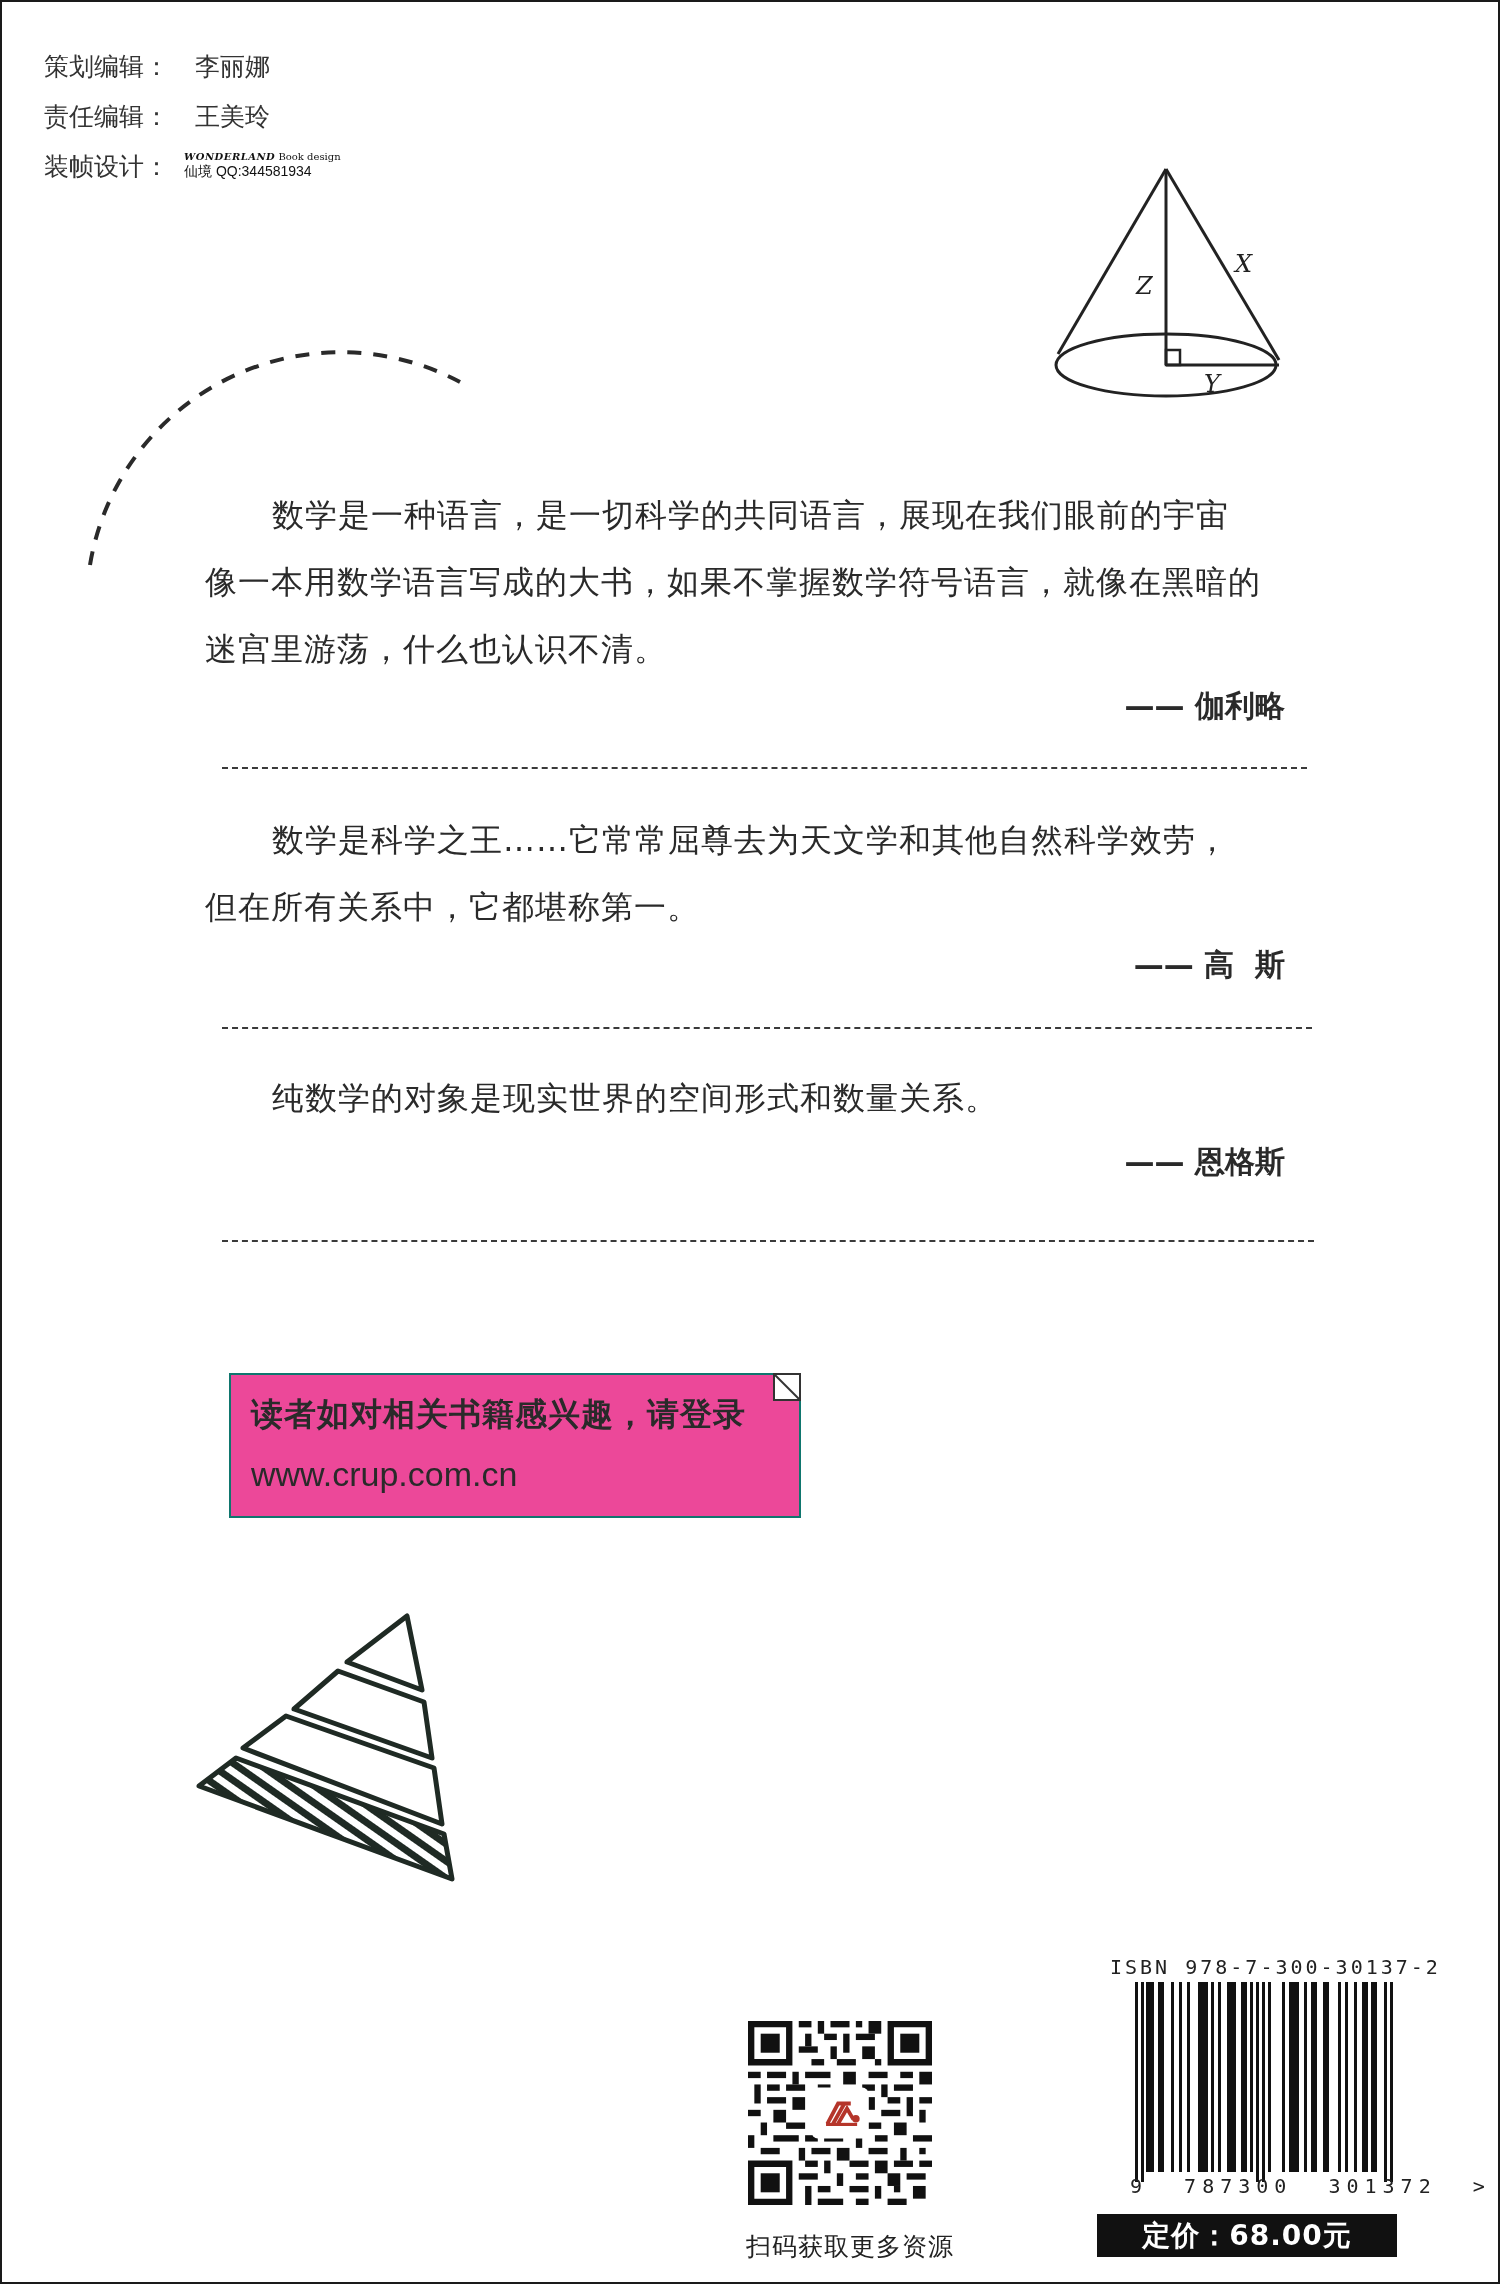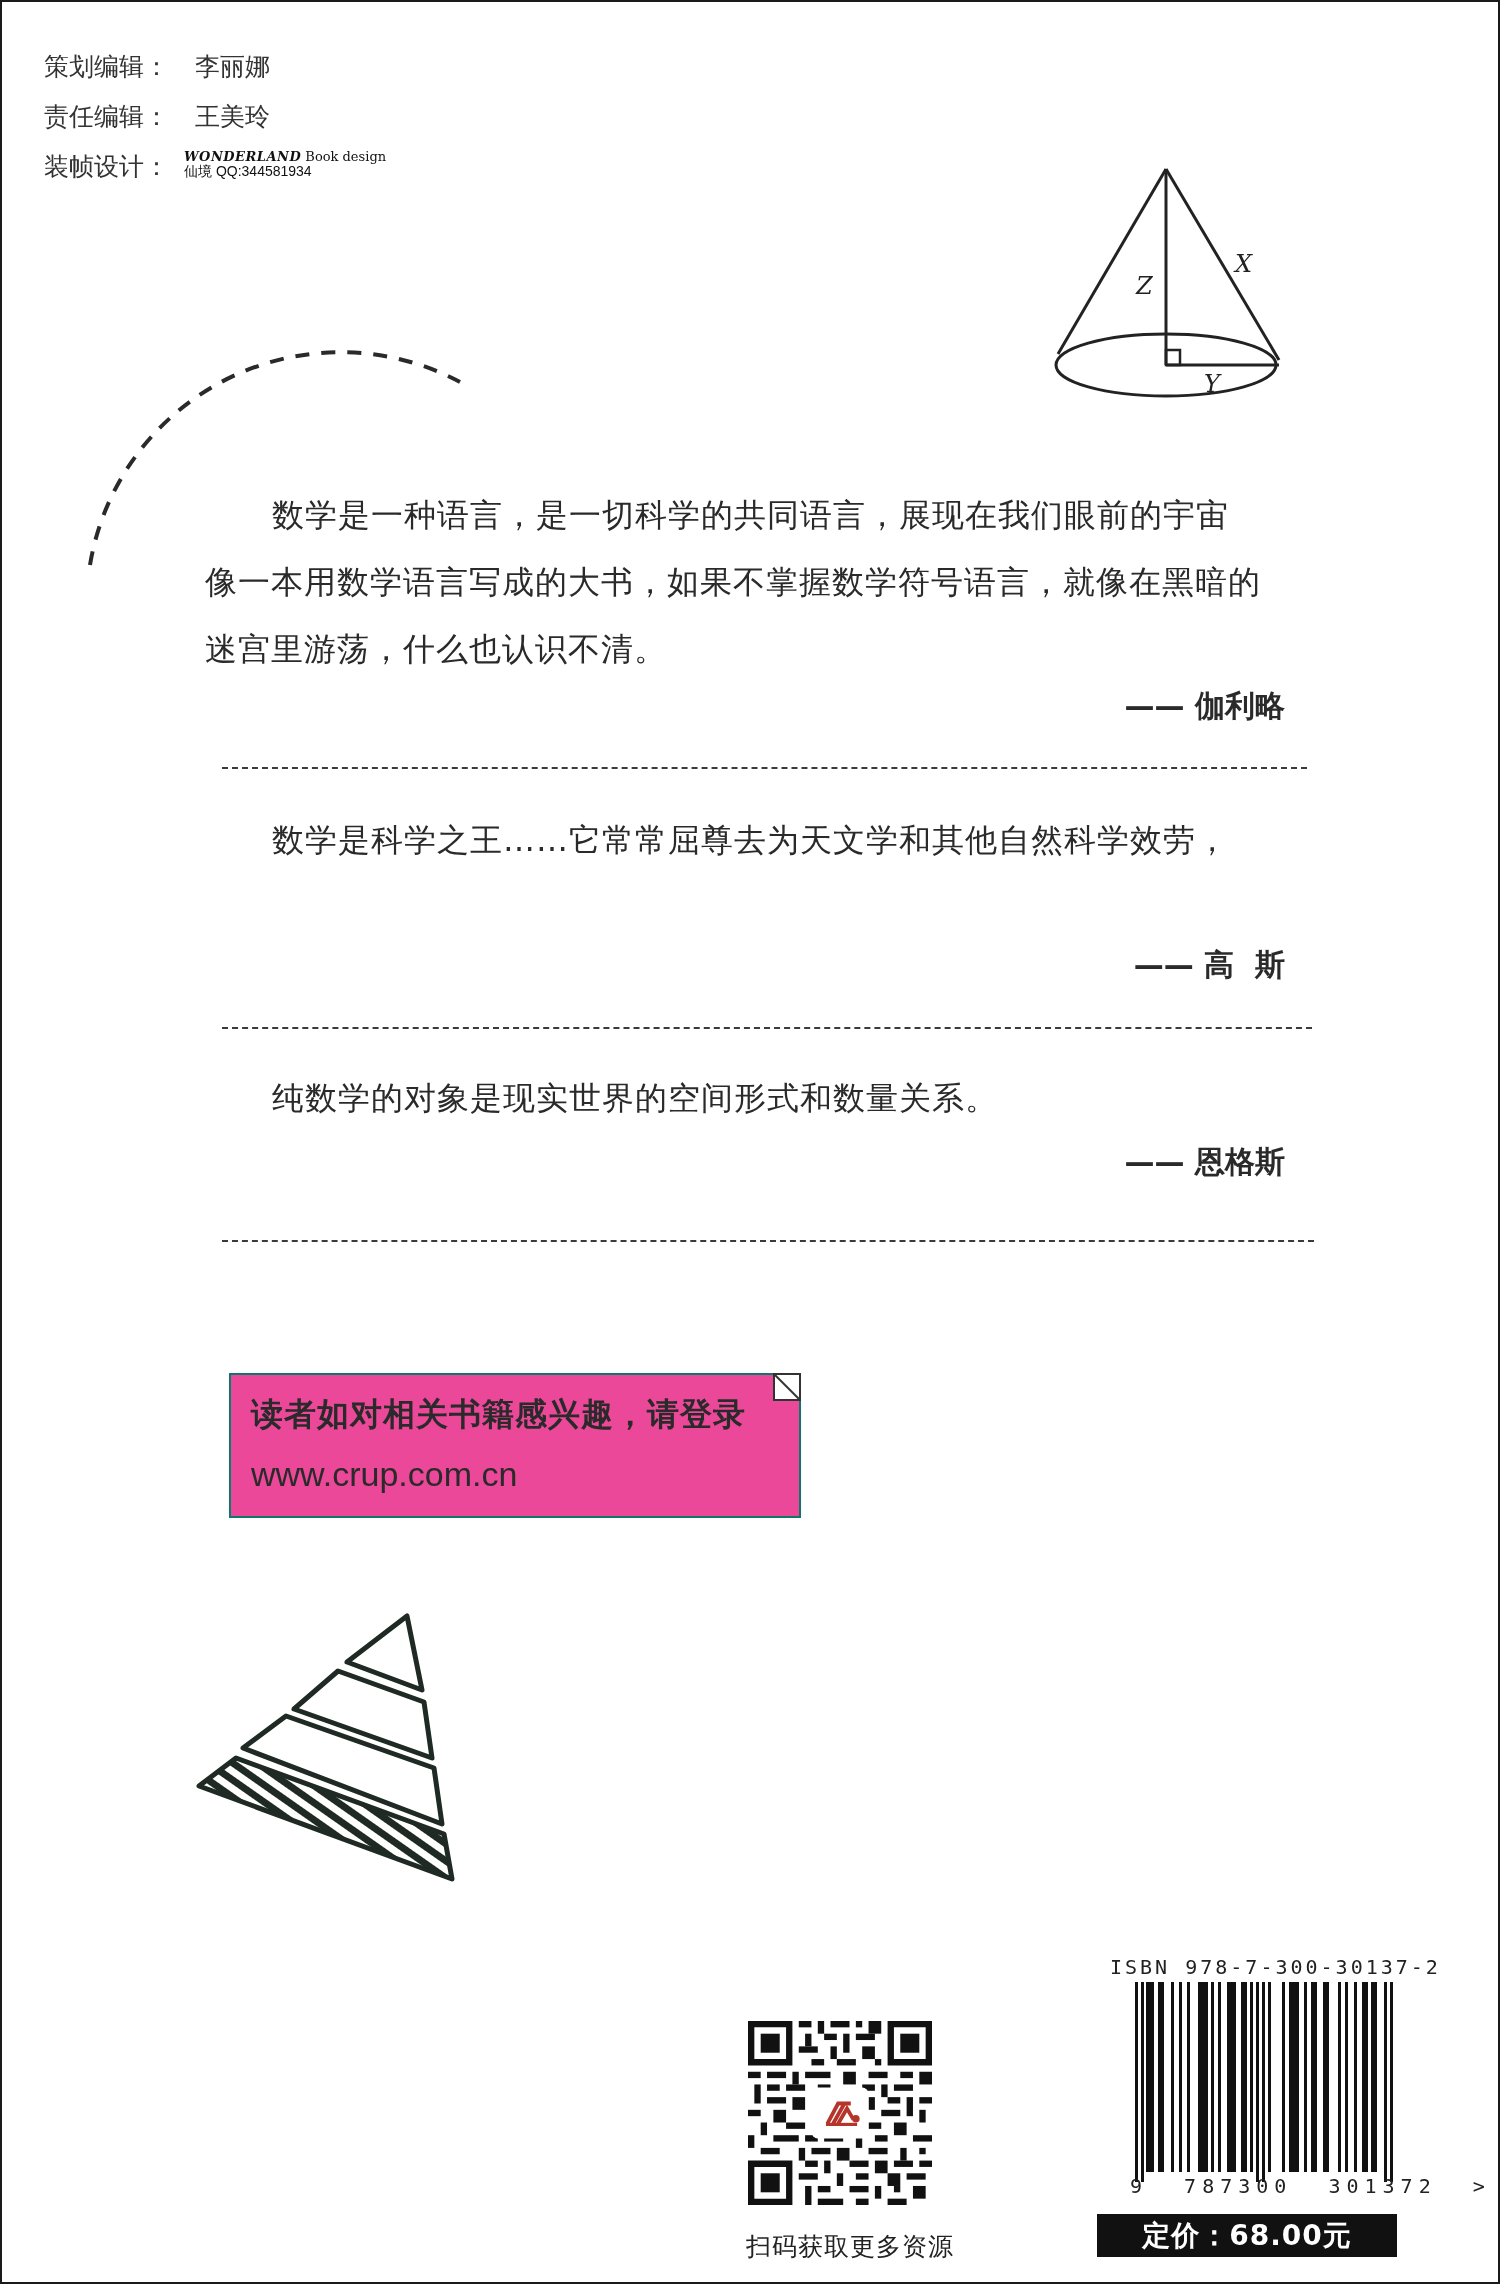--- a/index.html
+++ b/index.html
@@ -7,21 +7,21 @@
          font-family: "DejaVu Sans", "Liberation Sans", sans-serif; color: #222; }
   .page { position: absolute; left: 0; top: 0; width: 1496px; height: 2280px;
           border: 2px solid #1a1a1a; background: #fff; }
   .abs { position: absolute; }
   .credits { left: 42px; top: 40px; font-size: 25px; color: #333; line-height: 50px;
              font-family: "DejaVu Serif", "Liberation Serif", serif; }
   .credit-row { height: 50px; display: flex; align-items: center; white-space: nowrap; }
   .credit-label { width: 135px; display: inline-block; }
   .credit-value { margin-left: 16px; }
   .wl-block { display: inline-flex; flex-direction: column; line-height: 14px; margin-left: 5px; margin-top: -6px; }
-  .wl-top { font-size: 13px; color: #111; }
+  .wl-top { font-size: 10px; color: #111; }
   .wl-brand { font-weight: bold; font-style: italic; font-family: "DejaVu Serif", serif; letter-spacing: 0.5px; }
   .wl-bottom { font-size: 14px; color: #111; font-family: "Liberation Sans", sans-serif; }
   .quote { font-size: 32px; line-height: 67px; color: #2a2a2a; letter-spacing: 1px; }
   .attrib { font-size: 30px; font-weight: bold; color: #2a2a2a; text-align: left; white-space: nowrap; margin-left: 27px; }
   .dashline { height: 0; border-top: 2px dashed #3a3a3a; }
   .reader-box { left: 227px; top: 1371px; width: 568px; height: 141px; border: 2px solid #0f766e; background: #ec4899; }
   .reader-line1 { position: absolute; left: 20px; top: 18px; font-size: 32px; font-weight: bold; color: #2a2a2a; letter-spacing: 1px; white-space: nowrap; }
   .reader-line2 { position: absolute; left: 20px; top: 80px; font-size: 34px; color: #2a2a2a; font-family: "Liberation Sans", sans-serif; }
   .fold { position: absolute; right: -2px; top: -2px; width: 28px; height: 28px; }
   .qr-caption { left: 744px; top: 2228px; font-size: 25px; color: #222; letter-spacing: 1px; white-space: nowrap; }
@@ -72,20 +72,21 @@
   <div class="abs quote" style="left:203px;top:480px;width:1090px;">
     <div style="padding-left:67px;white-space:nowrap">数学是一种语言，是一切科学的共同语言，展现在我们眼前的宇宙</div>
     <div style="white-space:nowrap">像一本用数学语言写成的大书，如果不掌握数学符号语言，就像在黑暗的</div>
     <div style="white-space:nowrap">迷宫里游荡，什么也认识不清。</div>
   </div>
   <div class="abs attrib" style="right:213px;top:684px;">—— 伽利略</div>
   <div class="abs dashline" style="left:220px;top:765px;width:1085px;"></div>
 
   <div class="abs quote" style="left:203px;top:805px;width:1100px;">
     <div style="padding-left:67px;white-space:nowrap">数学是科学之王……它常常屈尊去为天文学和其他自然科学效劳，</div>
+    <div style="white-space:nowrap">但在所有关系中，它都堪称第一。</div>
   </div>
   <div class="abs attrib" style="right:213px;top:943px;white-space:pre;">—— 高  斯</div>
   <div class="abs dashline" style="left:220px;top:1025px;width:1090px;"></div>
 
   <div class="abs quote" style="left:203px;top:1063px;width:1100px;">
     <div style="padding-left:67px;white-space:nowrap">纯数学的对象是现实世界的空间形式和数量关系。</div>
   </div>
   <div class="abs attrib" style="right:213px;top:1140px;">—— 恩格斯</div>
   <div class="abs dashline" style="left:220px;top:1238px;width:1092px;"></div>
 

